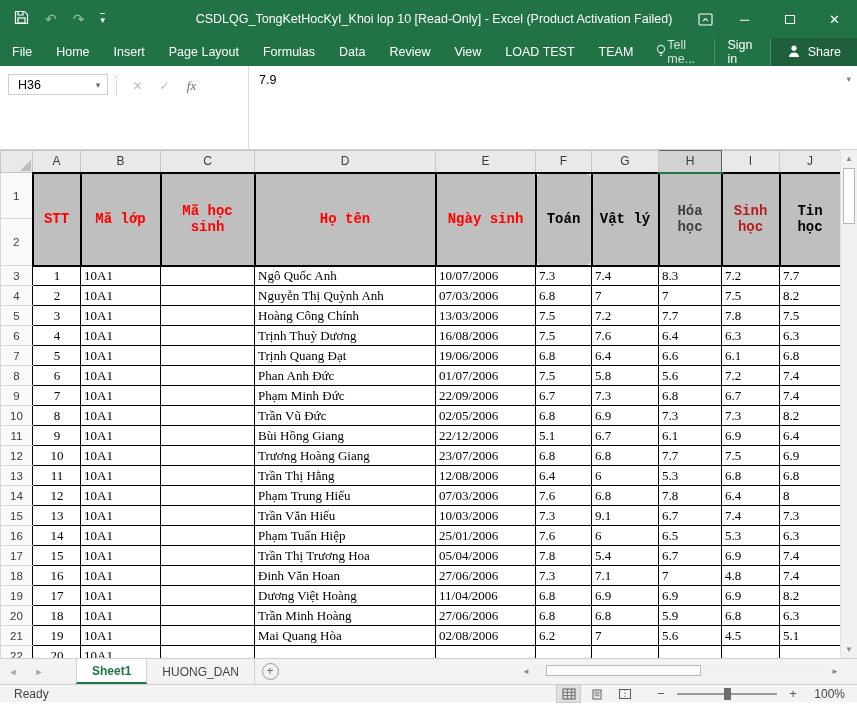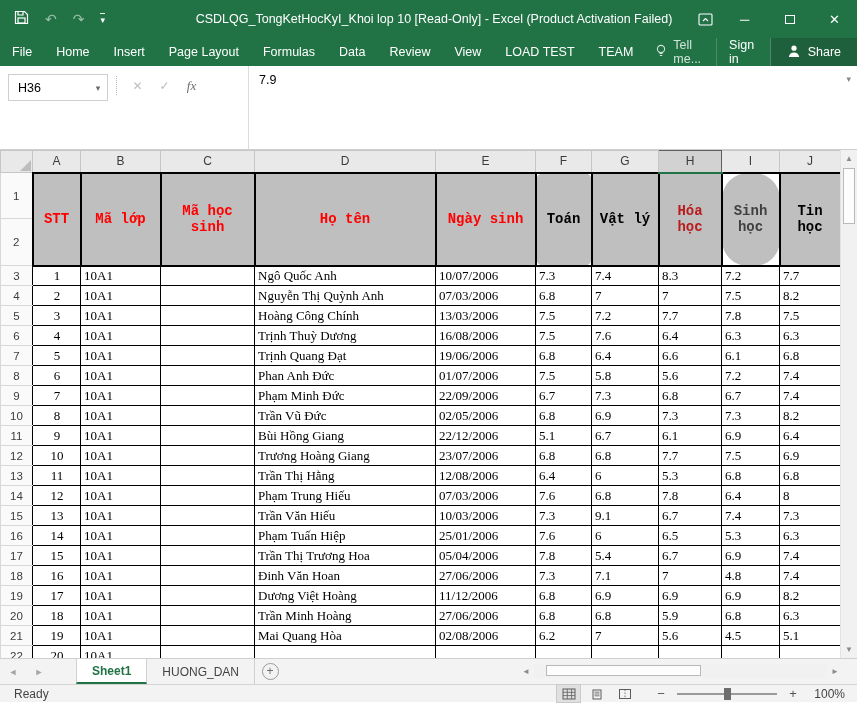--- a/index.html
+++ b/index.html
@@ -18,27 +18,27 @@
   .wtitle{flex:1;text-align:center;font-size:12.5px;white-space:nowrap;overflow:hidden}
   .winbtns{display:flex;align-items:stretch;height:38px}
   .winbtn{width:45px;display:flex;align-items:center;justify-content:center;font-size:13px;color:#fff}
   .ribbonopt{width:34px;display:flex;align-items:center;justify-content:center}
   .maxbox{width:10px;height:9px;border:1px solid #fff;display:inline-block}
 
   
   .ribbon{position:absolute;top:38px;left:0;right:0;height:28px;background:var(--green);display:flex;align-items:stretch;color:#fff;font-size:12.5px}
   .rtabs{display:flex;align-items:stretch}
   .rtab{padding:0 12px;display:flex;align-items:center;white-space:nowrap}
-  .tellme{margin-left:auto;display:flex;align-items:center;gap:6px;padding:0 10px;color:rgba(255,255,255,.8)}
+  .tellme{margin-left:auto;display:flex;align-items:center;padding:0 10px;color:rgba(255,255,255,.8)}
   .signin{display:flex;align-items:center;padding:0 12px;border-left:1px solid rgba(255,255,255,.18);border-right:1px solid rgba(255,255,255,.18)}
   .share{display:flex;align-items:center;gap:7px;padding:0 16px;background:var(--share)}
 
   
   .fstrip{position:absolute;top:66px;left:0;right:0;height:84px;background:#fff;border-bottom:1px solid #cfcfcf}
-  .namebox{position:absolute;top:8px;left:8px;width:100px;height:27px;border:1px solid #cfcfcf;display:flex;align-items:center;font-size:12.5px;padding-left:9px;color:#000;background:#fff}
+  .namebox{position:absolute;top:8px;left:8px;width:100px;height:21px;border:1px solid #cfcfcf;display:flex;align-items:center;font-size:12.5px;padding-left:9px;color:#000;background:#fff}
   .namebox .dd{margin-left:auto;width:18px;text-align:center;color:#6d6d6d;font-size:9px}
   .fsep{position:absolute;top:10px;left:116px;height:19px;border-left:1px dotted #b9b9b9}
   .fxbtns{position:absolute;top:8px;left:124px;height:23px;display:flex;align-items:center}
   .fxbtn{width:27px;text-align:center;font-size:12px;color:#bdbdbd}
   .fxbtn.fx{color:#6d6d6d;font-style:italic;font-family:"Liberation Serif",serif;font-size:13px}
   .fbar{position:absolute;top:0;left:248px;right:0;bottom:0;border-left:1px solid #dcdcdc;padding:7px 10px;font-size:12.5px;color:#000}
   .fbar .collapse{position:absolute;right:6px;top:8px;color:#8a8a8a;font-size:9px}
 
   
   .sheetwrap{position:absolute;top:150px;left:0;width:840px;height:508px;overflow:hidden;background:#fff}
@@ -206,22 +206,22 @@
           </tr>
         <tr class="hrow1" id="header-row-1">
           <th class="rowhead">1</th>
         <td class="hcell" rowspan="2" style="color: rgb(255, 0, 0);">STT</td>
             <td class="hcell" rowspan="2" style="color: rgb(255, 0, 0);">Mã lớp</td>
             <td class="hcell" rowspan="2" style="color: rgb(255, 0, 0);">Mã học sinh</td>
             <td class="hcell" rowspan="2" style="color: rgb(255, 0, 0);">Họ tên</td>
             <td class="hcell" rowspan="2" style="color: rgb(255, 0, 0);">Ngày sinh</td>
             <td class="hcell" rowspan="2" style="color: rgb(0, 0, 0); border-radius: 8px;">Toán</td>
             <td class="hcell" rowspan="2" style="color: rgb(0, 0, 0);">Vật lý</td>
-            <td class="hcell" rowspan="2" style="color: #b91c1c;">Hóa học</td>
-            <td class="hcell" rowspan="2" style="color: #404040; border-radius: 26px;">Sinh học</td>
+            <td class="hcell" rowspan="2" style="color: #404040;">Hóa học</td>
+            <td class="hcell" rowspan="2" style="color: #b91c1c;">Sinh học</td>
             <td class="hcell" rowspan="2" style="color: rgb(0, 0, 0);">Tin học</td>
           </tr>
         <tr class="hrow2">
           <th class="rowhead">2</th>
         </tr>
       </tbody>
       <tbody id="sheet-body">
           <tr class="datarow">
             <th class="rowhead">3</th>
             <td class="cell center">1</td>
@@ -429,21 +429,21 @@
             <td class="cell">7</td>
             <td class="cell">4.8</td>
             <td class="cell">7.4</td>
           </tr>
           <tr class="datarow">
             <th class="rowhead">19</th>
             <td class="cell center">17</td>
             <td class="cell">10A1</td>
             <td class="cell"></td>
             <td class="cell">Dương Việt Hoàng</td>
-            <td class="cell">11/12/2006</td>
+            <td class="cell">11/04/2006</td>
             <td class="cell">6.8</td>
             <td class="cell">6.9</td>
             <td class="cell">6.9</td>
             <td class="cell">6.9</td>
             <td class="cell">8.2</td>
           </tr>
           <tr class="datarow">
             <th class="rowhead">20</th>
             <td class="cell center">18</td>
             <td class="cell">10A1</td>

